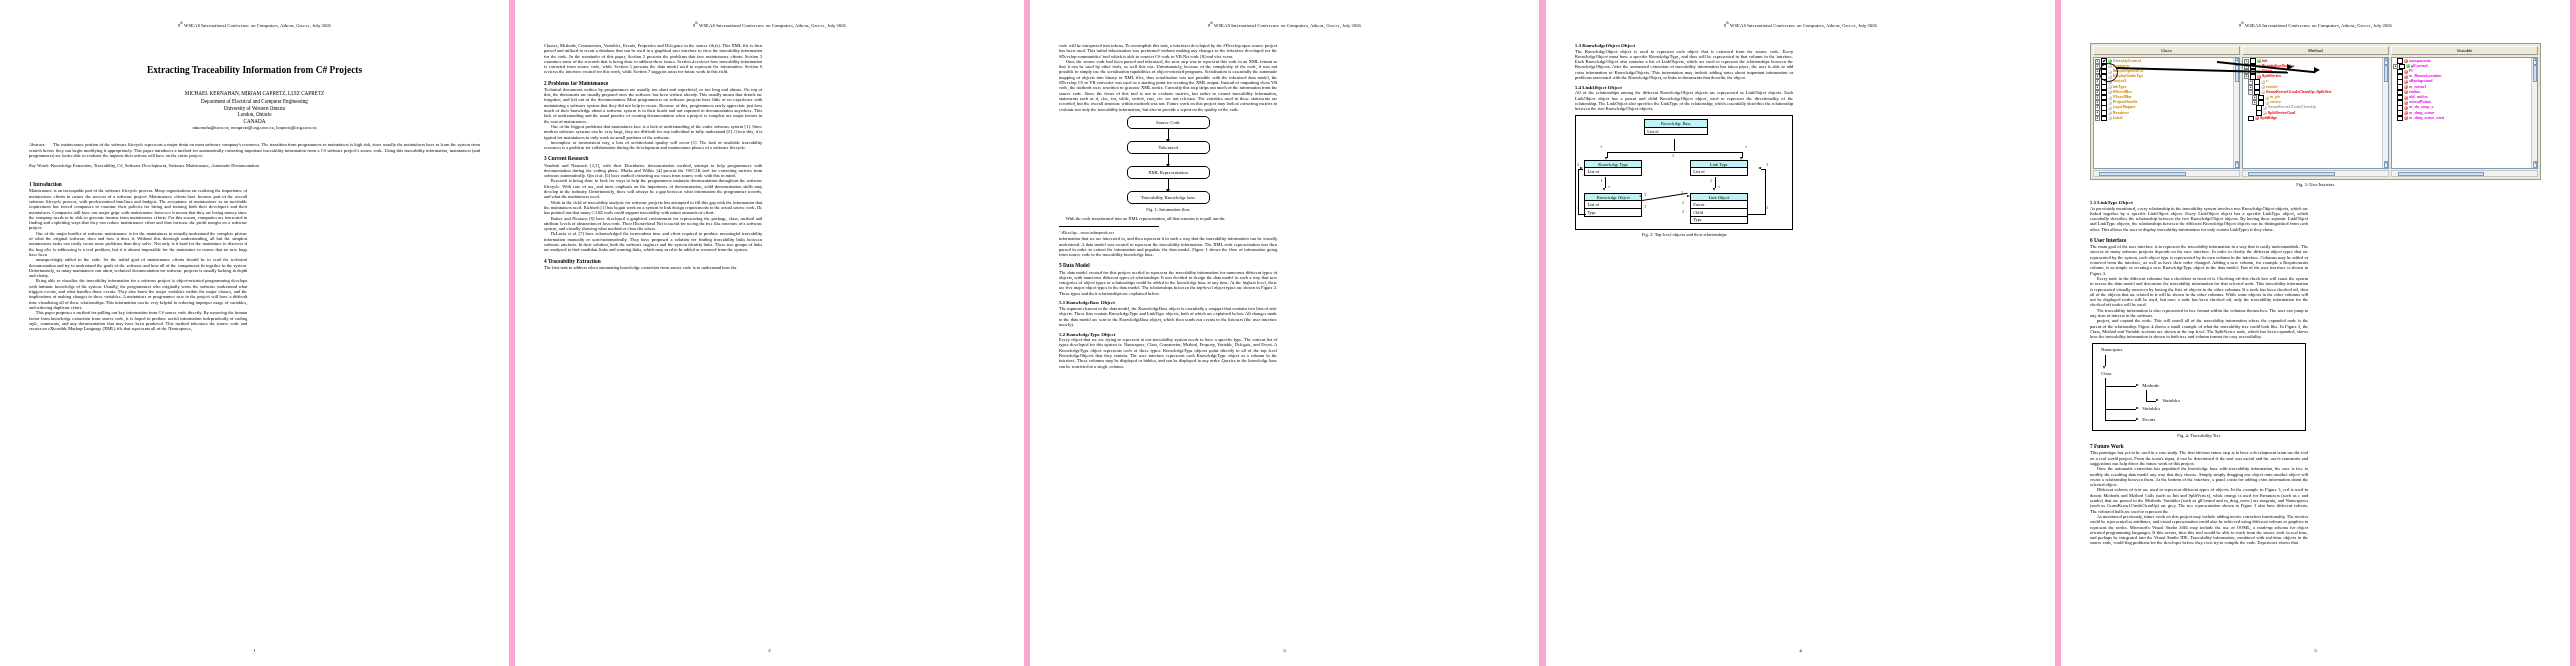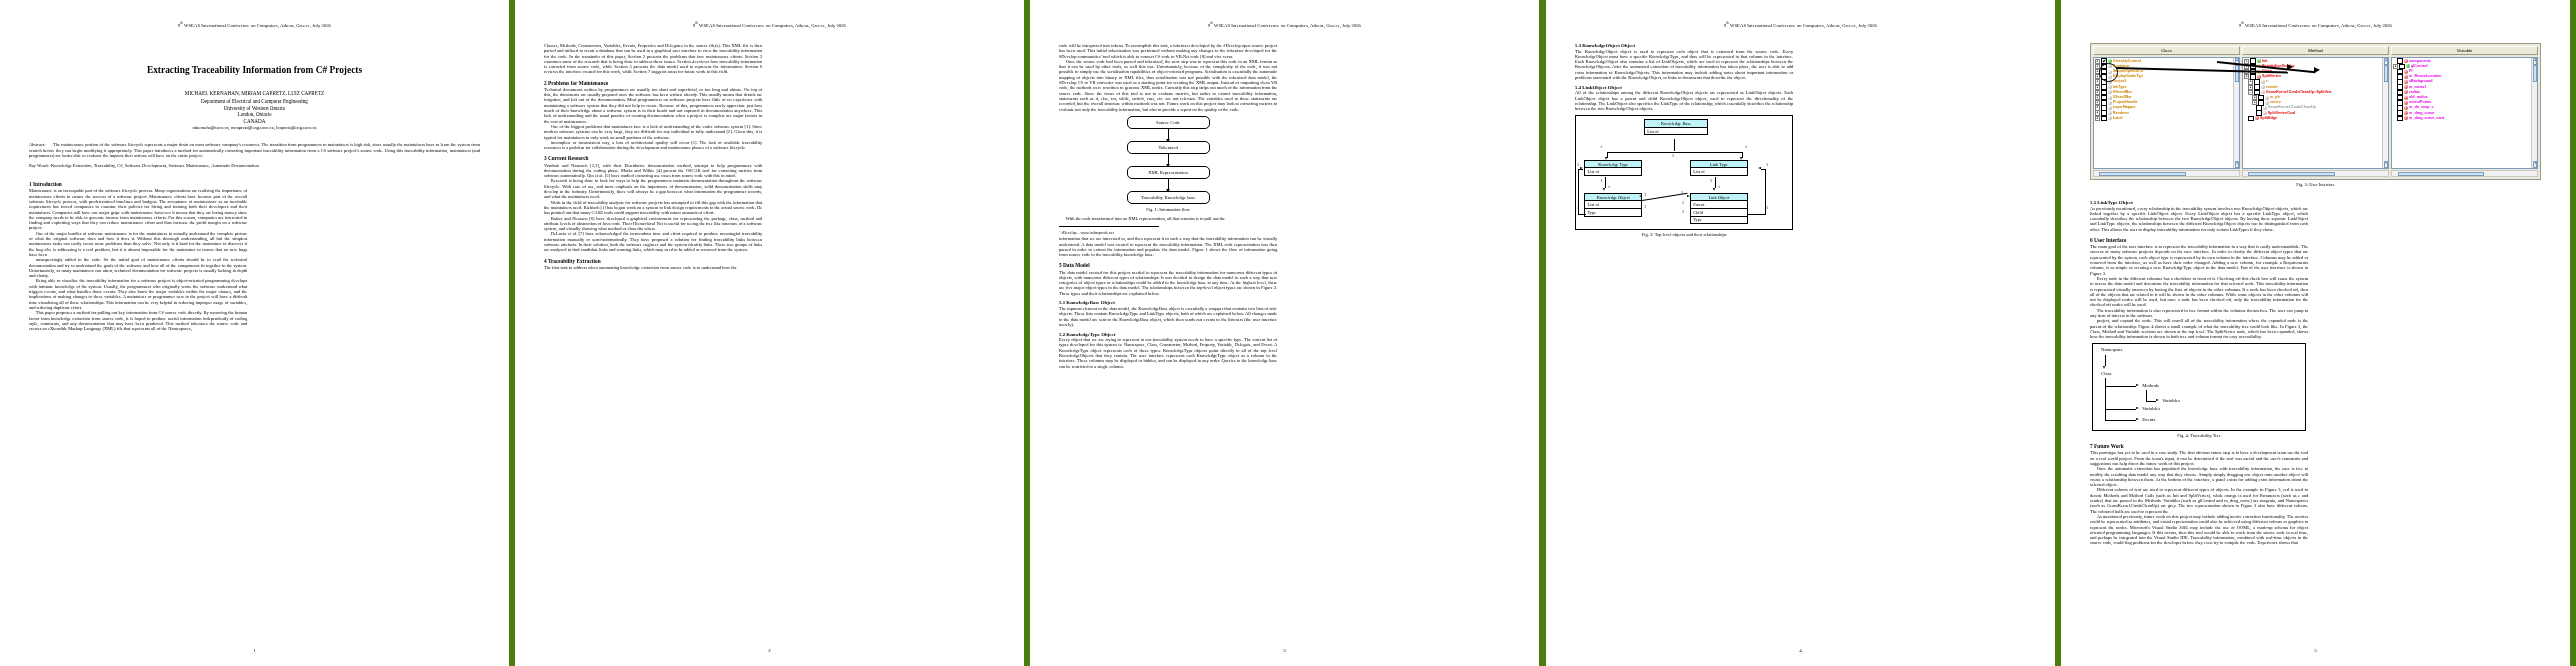--- a/index.html
+++ b/index.html
@@ -1,17 +1,17 @@
 <!DOCTYPE html>
 <html style="font-size:9px"><head>
 <meta charset="utf-8">
 <style>
   html,body{margin:0;padding:0;background:#7a7a7a;}
   body{font-family:"Liberation Serif","DejaVu Serif",serif;}
-  .sheet{position:relative;width:2576px;height:667px;background:#4d7c0f;overflow:hidden;}
+  .sheet{position:relative;width:2576px;height:667px;background:#f9a8d4;overflow:hidden;}
   .page{position:absolute;top:0;width:509px;height:667px;background:#ffffff;overflow:hidden;}
   .p1{left:0;}   .p2{left:515px;} .p3{left:1030px;} .p4{left:1546px;} .p5{left:2061px;}
   .hdr{position:absolute;top:21px;left:0;width:100%;text-align:center;font-size:4.6px;
        font-family:"Liberation Serif",serif;color:#000;letter-spacing:0.1px;}
   .hdr sup{font-size:3.1px;vertical-align:super;}
   .pagenum{position:absolute;bottom:14.5px;left:0;width:100%;text-align:center;font-size:5px;}
   .body{position:absolute;top:43px;left:29px;right:29px;bottom:29px;}
   .cols{column-count:2;column-gap:14.5px;column-fill:auto;height:100%;}
   p{margin:0 0 0 0;font-size:4.5px;line-height:5.3px;text-align:justify;text-indent:6.7px;
     -webkit-hyphens:auto;hyphens:auto;}

